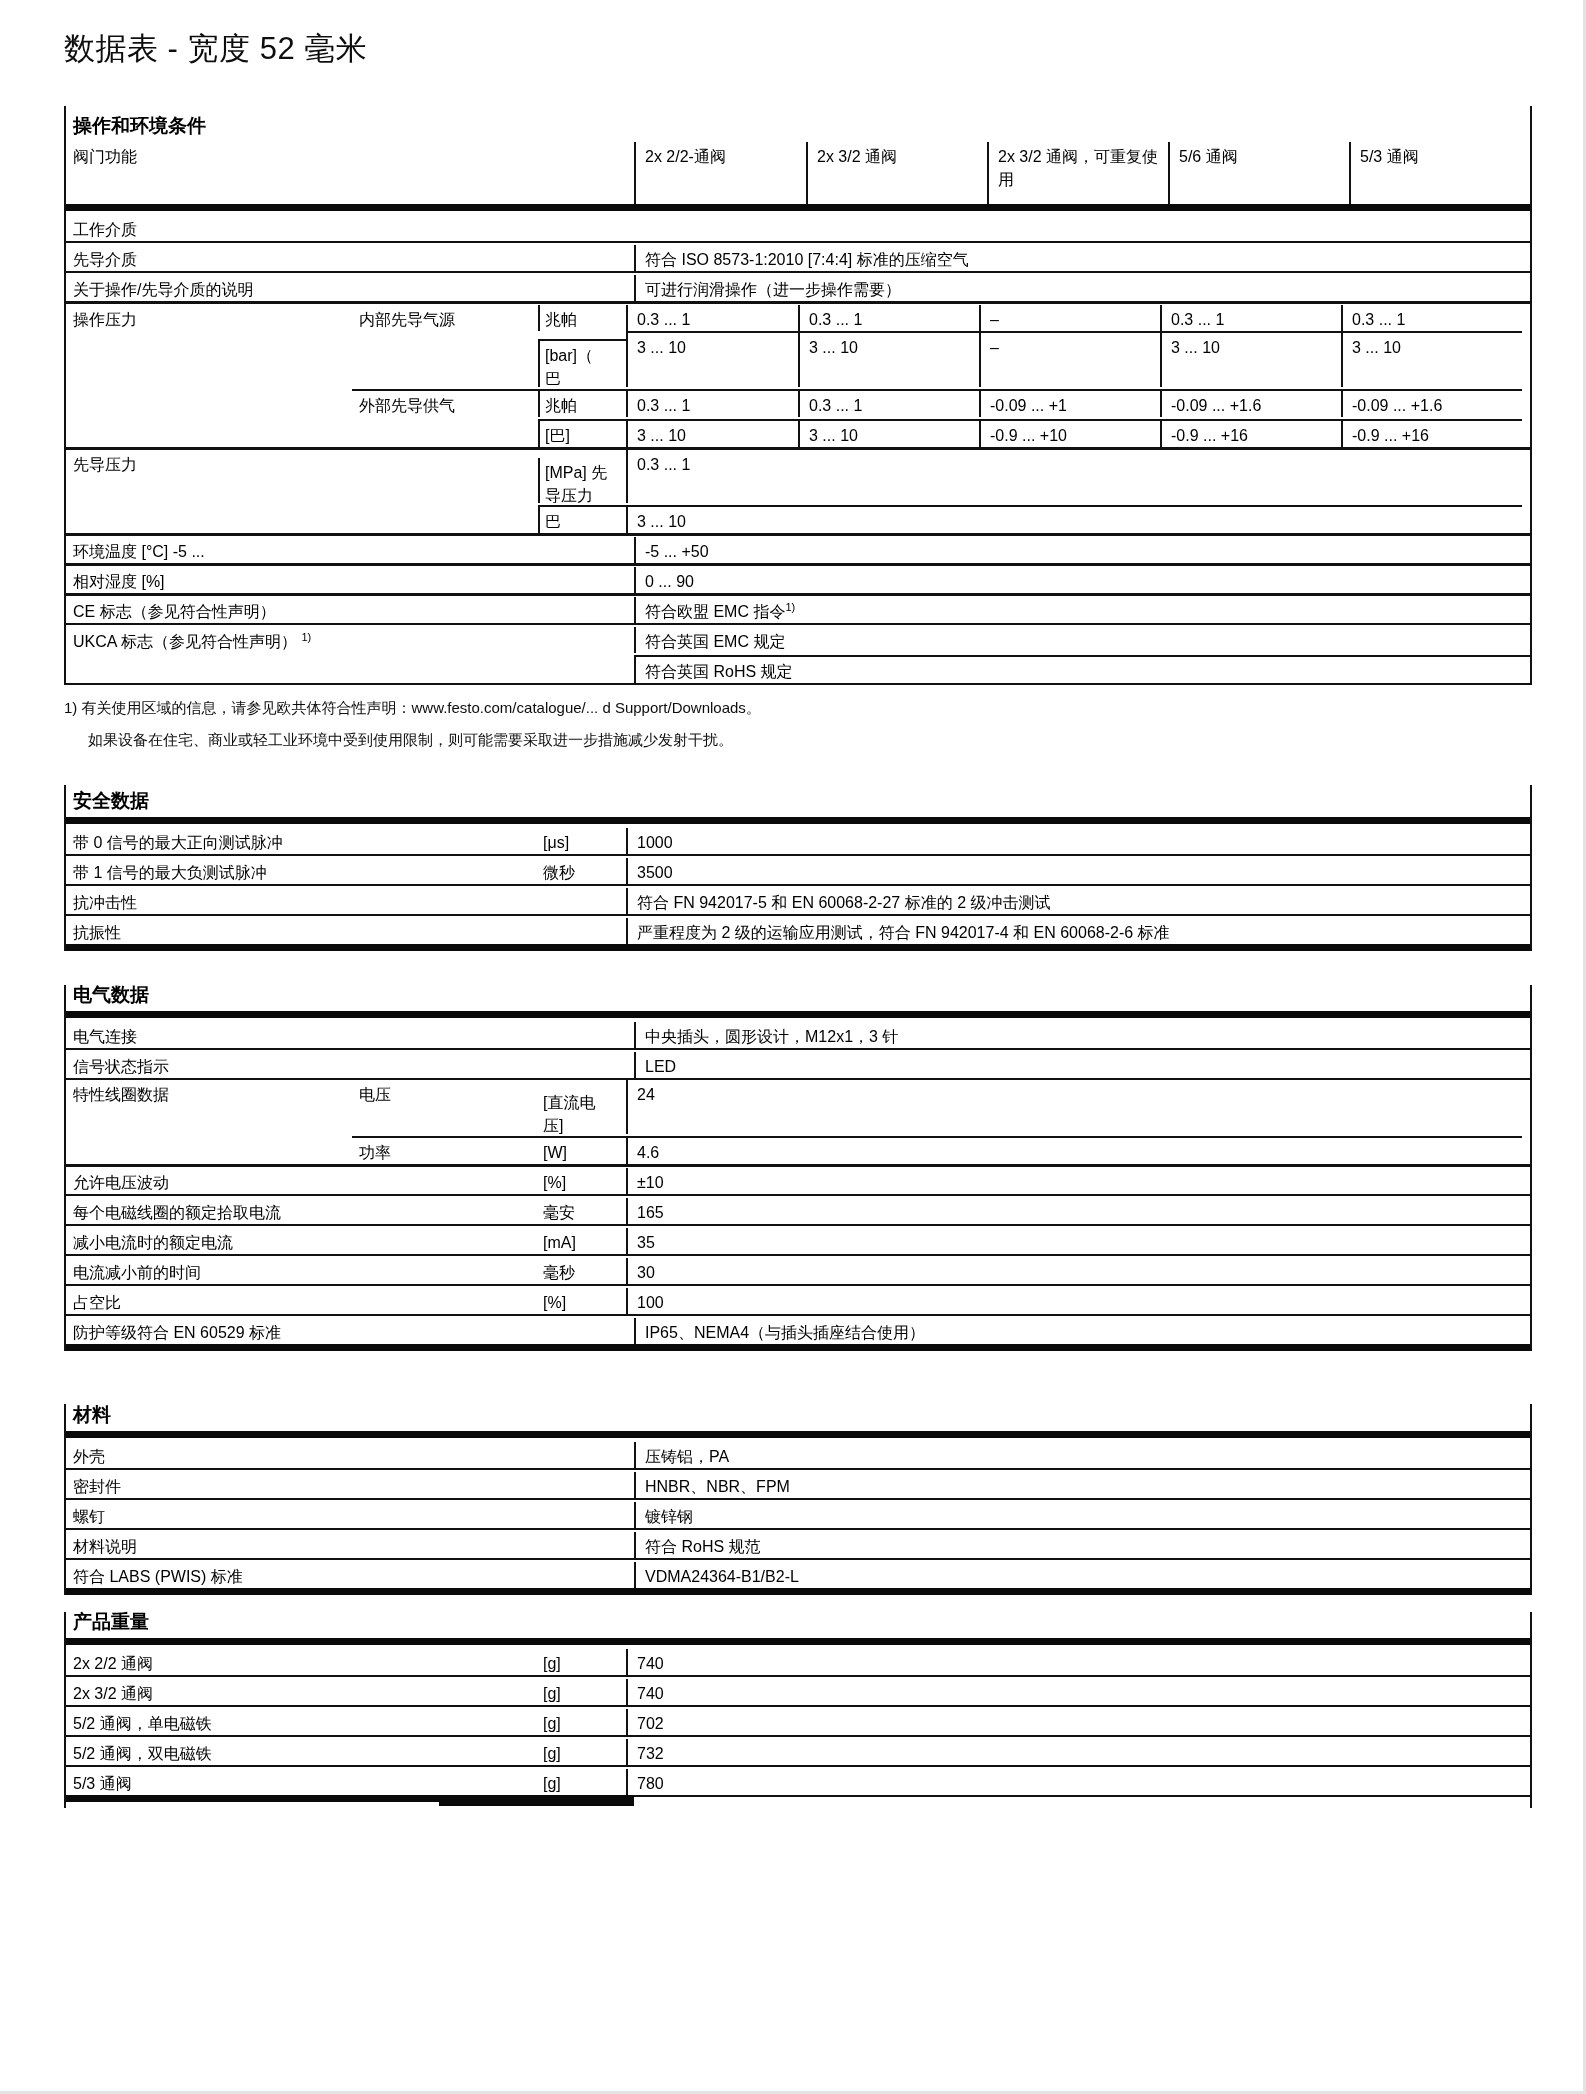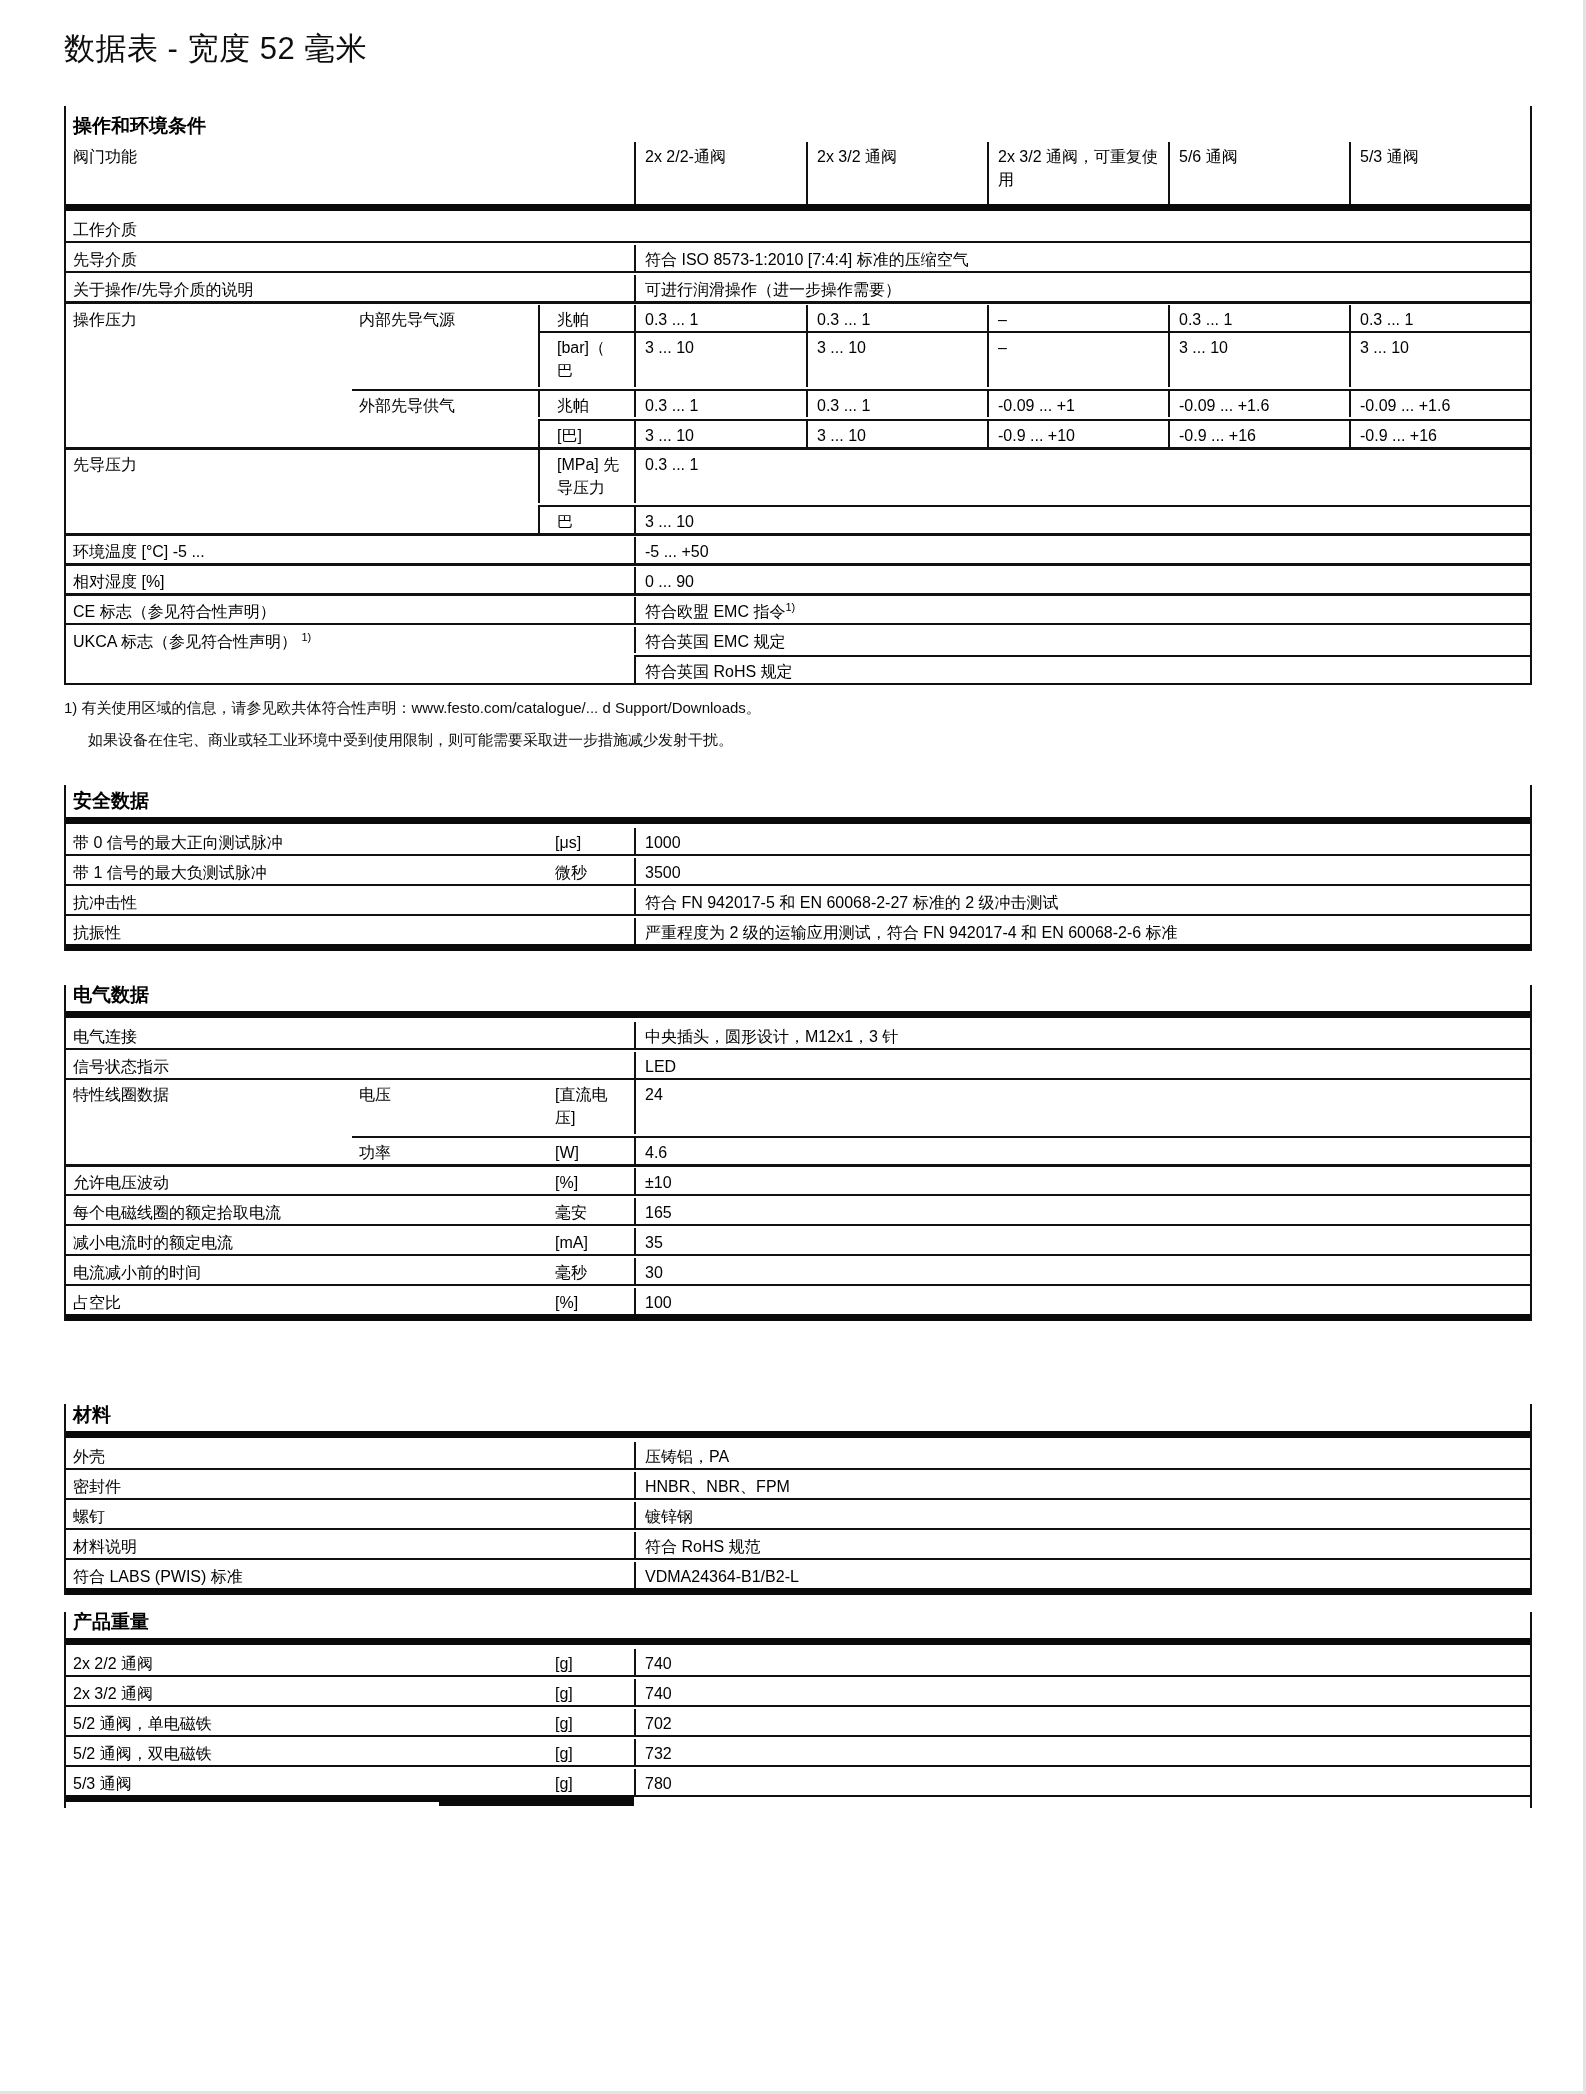--- a/index.html
+++ b/index.html
@@ -25,21 +25,21 @@
   .bar{height:7px;background:#0a0a0a;}
   
   .row{display:flex;box-sizing:border-box;align-items:stretch;}
   .h30{height:30px;align-items:flex-end;} .h56{height:56px;} .h62{height:62px;}
   .row.bt1{border-top:2px solid #111;}
   .row.bt2{border-top:3px solid #111;}
   .c{
     box-sizing:border-box;padding:3px 4px 0 7px;font-size:16px;line-height:23px;
     overflow:hidden;white-space:normal;
   }
-  .w-main{width:286px;} .w-sub{width:186px;} .w-unit{width:96px;padding-left:17px;}
+  .w-main{width:286px;} .w-sub{width:186px;} .w-unit{width:88px;padding-left:5px;margin-top:8px;}
   .w-label{width:568px;} .w-ls{width:472px;}
   .w-v1{width:172px;} .w-v{width:181px;} .w-vf{width:896px;}
   .c.val{padding-left:9px;}
   .t1{border-top:2px solid #111;}
   .l1{border-left:2px solid #111;}
   sup.fn{font-size:11px;line-height:0;vertical-align:6px;}
   
   .footnote{position:absolute;left:64px;top:698px;font-size:15px;line-height:20px;color:#0d0d0d;}
   .footnote .fl2{margin-top:12px;padding-left:24px;}
   
@@ -240,20 +240,24 @@
   <div class="row h30 bt1">
     <div class="c w-ls">电流减小前的时间</div>
     <div class="c w-unit">毫秒</div>
     <div class="c val w-vf l1">30</div>
   </div>
   <div class="row h30 bt1">
     <div class="c w-ls">占空比</div>
     <div class="c w-unit">[%]</div>
     <div class="c val w-vf l1">100</div>
   </div>
+  <div class="row h30 bt1">
+    <div class="c w-label">防护等级符合 EN 60529 标准</div>
+    <div class="c val w-vf l1">IP65、NEMA4（与插头插座结合使用）</div>
+  </div>
   <div class="bar"></div>
 </div>
 
 <div class="sec" style="top:1404px;">
   <div class="sec-title" style="height:27px;">材料</div>
   <div class="bar"></div>
   <div class="row h30">
     <div class="c w-label">外壳</div>
     <div class="c val w-vf l1">压铸铝，PA</div>
   </div>

